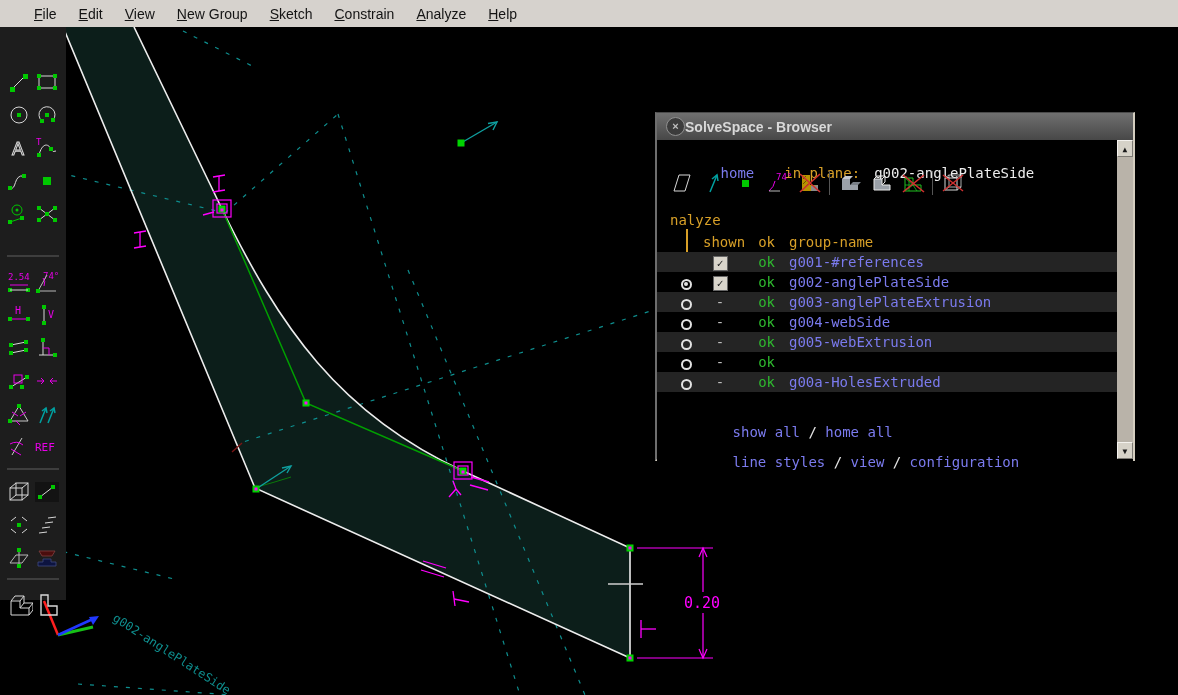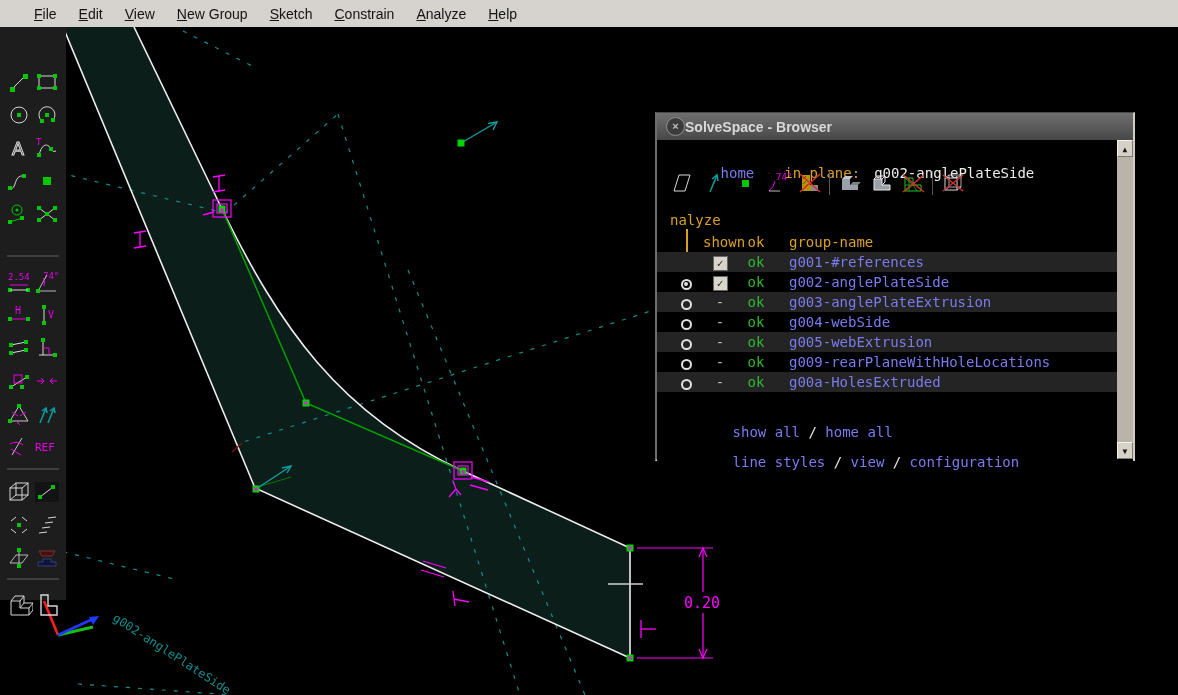--- a/index.html
+++ b/index.html
@@ -35,21 +35,21 @@
   .gold{color:#d8a028;}
   .bw-plane-name{color:#ededed;}
   .bw-icons{top:27px;height:32px;display:flex;align-items:center;padding-left:13px;}
   .vicon{width:24px;height:24px;margin-right:8px;cursor:pointer;}
   .vdiv{width:1px;height:24px;background:#555;margin:0 7px 0 -1px;}
   .bw-active{top:70px;padding-left:13px;}
   .gold-line{position:absolute;left:29px;top:89px;width:2px;height:40px;background:#d8a028;}
   .bw-cols{top:92px;display:flex;padding-left:12px;}
   .c-radio{width:34px;flex:none;display:flex;justify-content:center;align-items:center;}
   .c-shown{width:34px;flex:none;text-align:center;overflow:visible;}
-  .c-ok{width:38px;flex:none;text-align:center;}
+  .c-ok{width:38px;flex:none;text-align:right;}
   .c-name{padding-left:14px;}
   .group-row{display:flex;padding-left:12px;cursor:pointer;}
   .group-row.stripe{background:#242424;}
   .gname{color:#7b7bef;text-align:center;}
   .okgreen{color:#2eb82e;}
   .radio{width:11px;height:11px;border:2px solid #e2e2e2;border-radius:50%;box-sizing:border-box;
     position:relative;margin-top:4px;}
   .radio .dot{position:absolute;left:1.5px;top:1.5px;width:4px;height:4px;border-radius:50%;background:#e2e2e2;}
   .checkbox{display:inline-block;width:13px;height:13px;background:#d9d5cb;border:1px solid #666;
     color:#1c1c1c;font-size:11px;line-height:13px;text-align:center;margin-top:2px;}
@@ -489,21 +489,20 @@
     <div class="bw-row group-row stripe" style="top:192px">
       <span class="c-radio"><span class="radio"></span></span>
       <span class="c-shown dashcell">-</span>
       <span class="c-ok okgreen">ok</span>
       <span class="c-name gname">g005-webExtrusion</span>
     </div>
     <div class="bw-row group-row" style="top:212px">
       <span class="c-radio"><span class="radio"></span></span>
       <span class="c-shown dashcell">-</span>
       <span class="c-ok okgreen">ok</span>
-      <span class="c-name gname">g009-rearPlaneWithHoleLocations</span>
     </div>
     <div class="bw-row group-row stripe" style="top:232px">
       <span class="c-radio"><span class="radio"></span></span>
       <span class="c-shown dashcell">-</span>
       <span class="c-ok okgreen">ok</span>
       <span class="c-name gname">g00a-HolesExtruded</span>
     </div>
 
     <div class="bw-row" style="top:262px;padding-left:25px">
       <span class="lnk">show all</span><span> / </span><span class="lnk">home all</span>

